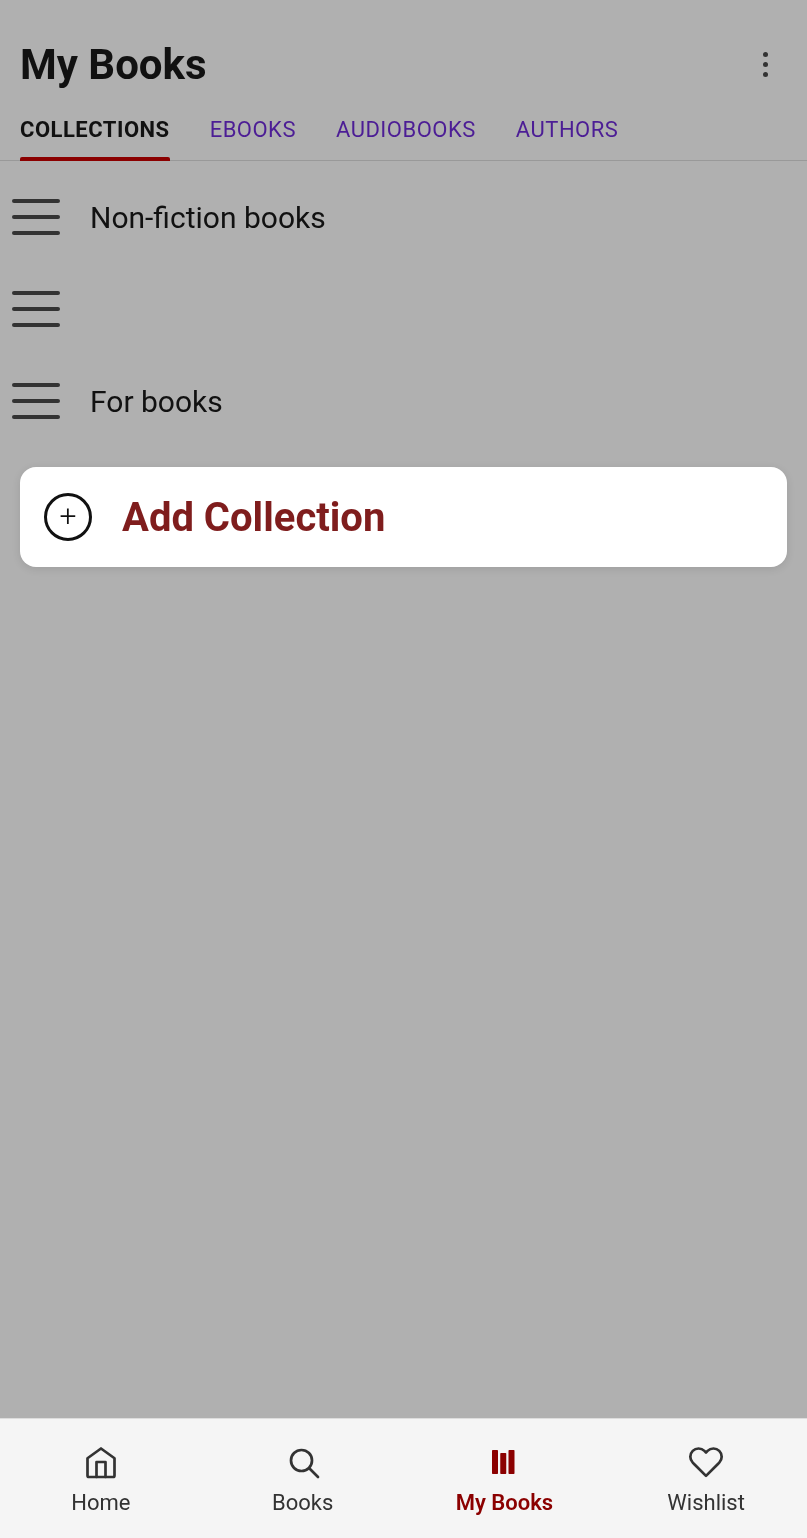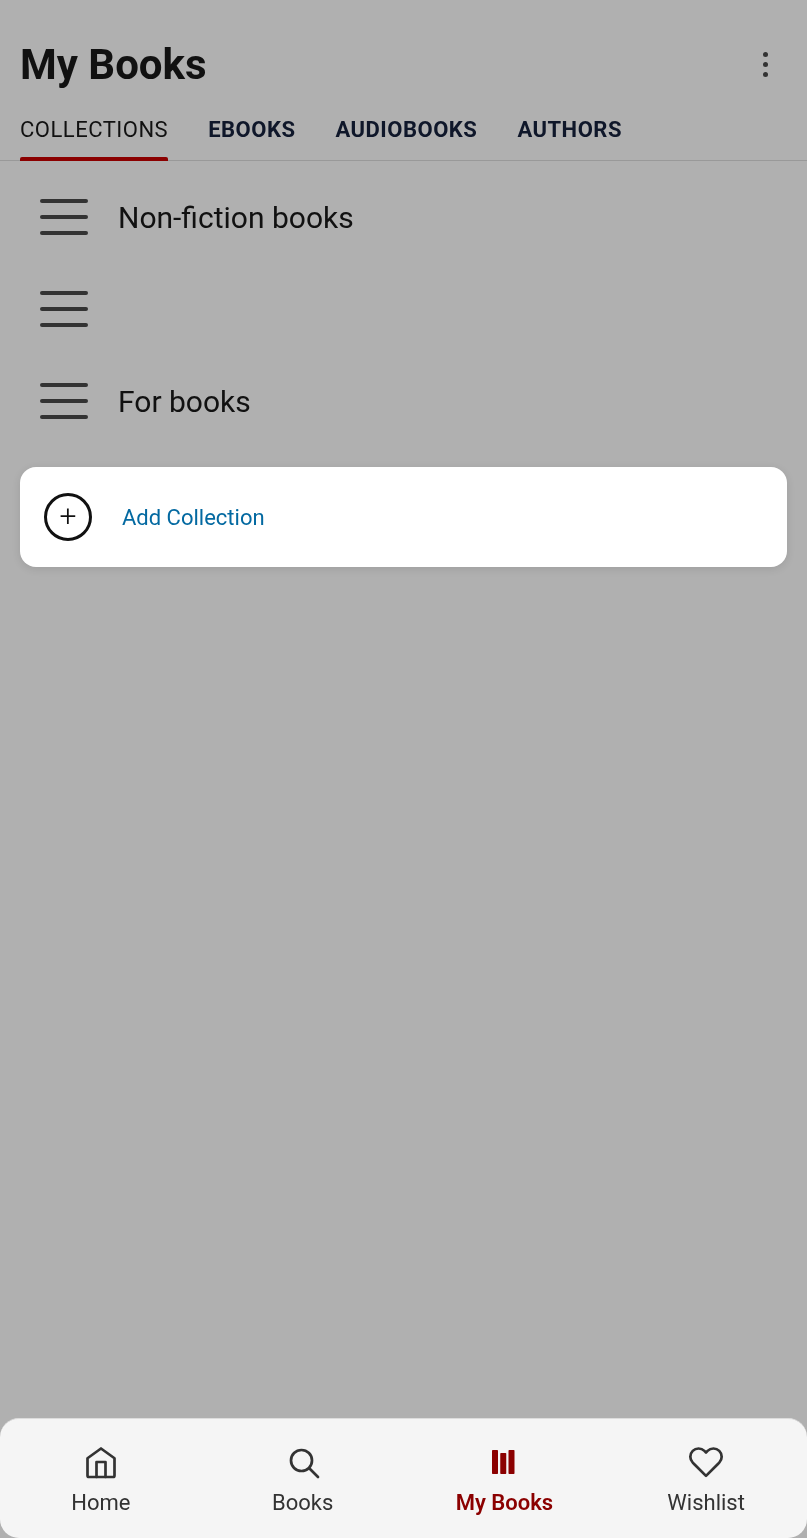--- a/index.html
+++ b/index.html
@@ -56,35 +56,35 @@
     
     .tabs {
       display: flex;
       background-color: #b0b0b0;
       border-bottom: 1px solid #999;
     }
 
     .tab {
       padding: 18px 0;
       font-size: 22px;
-      font-weight: 700;
-      color: #0f172a;
+      font-weight: 400;
+      color: #4c1d95;
       cursor: pointer;
       position: relative;
       letter-spacing: 0.5px;
       margin-right: 40px;
     }
 
     .tab:first-child {
       margin-left: 20px;
     }
 
     .tab.active {
       color: #111;
-      font-weight: 400;
+      font-weight: 700;
     }
 
     .tab.active::after {
       content: '';
       position: absolute;
       bottom: -1px;
       left: 0;
       right: 0;
       height: 4px;
       background-color: #8B0000;
@@ -93,21 +93,21 @@
 
     
     .collections-list {
       padding: 10px 0;
       background-color: #b0b0b0;
     }
 
     .collection-item {
       display: flex;
       align-items: center;
-      padding: 28px 40px;
+      padding: 28px 12px;
       cursor: pointer;
     }
 
     .hamburger-icon {
       width: 48px;
       height: 36px;
       display: flex;
       flex-direction: column;
       justify-content: space-between;
       margin-right: 30px;
@@ -154,38 +154,37 @@
     .add-icon::before {
       content: '+';
       font-size: 30px;
       font-weight: 300;
       color: #111;
       line-height: 1;
       margin-top: -2px;
     }
 
     .add-collection-label {
-      font-size: 22px;
-      font-weight: 400;
-      color: #0369a1;
+      font-size: 40px;
+      font-weight: 700;
+      color: #7f1d1d;
     }
 
     
     .bottom-nav {
       position: absolute;
       bottom: 0;
       left: 0;
       right: 0;
       height: 120px;
       background-color: #f5f5f5;
       display: flex;
       align-items: center;
       justify-content: space-around;
       border-top: 1px solid #ddd;
-      border-radius: 19px;
     }
 
     .nav-item {
       display: flex;
       flex-direction: column;
       align-items: center;
       gap: 8px;
       cursor: pointer;
       flex: 1;
     }

